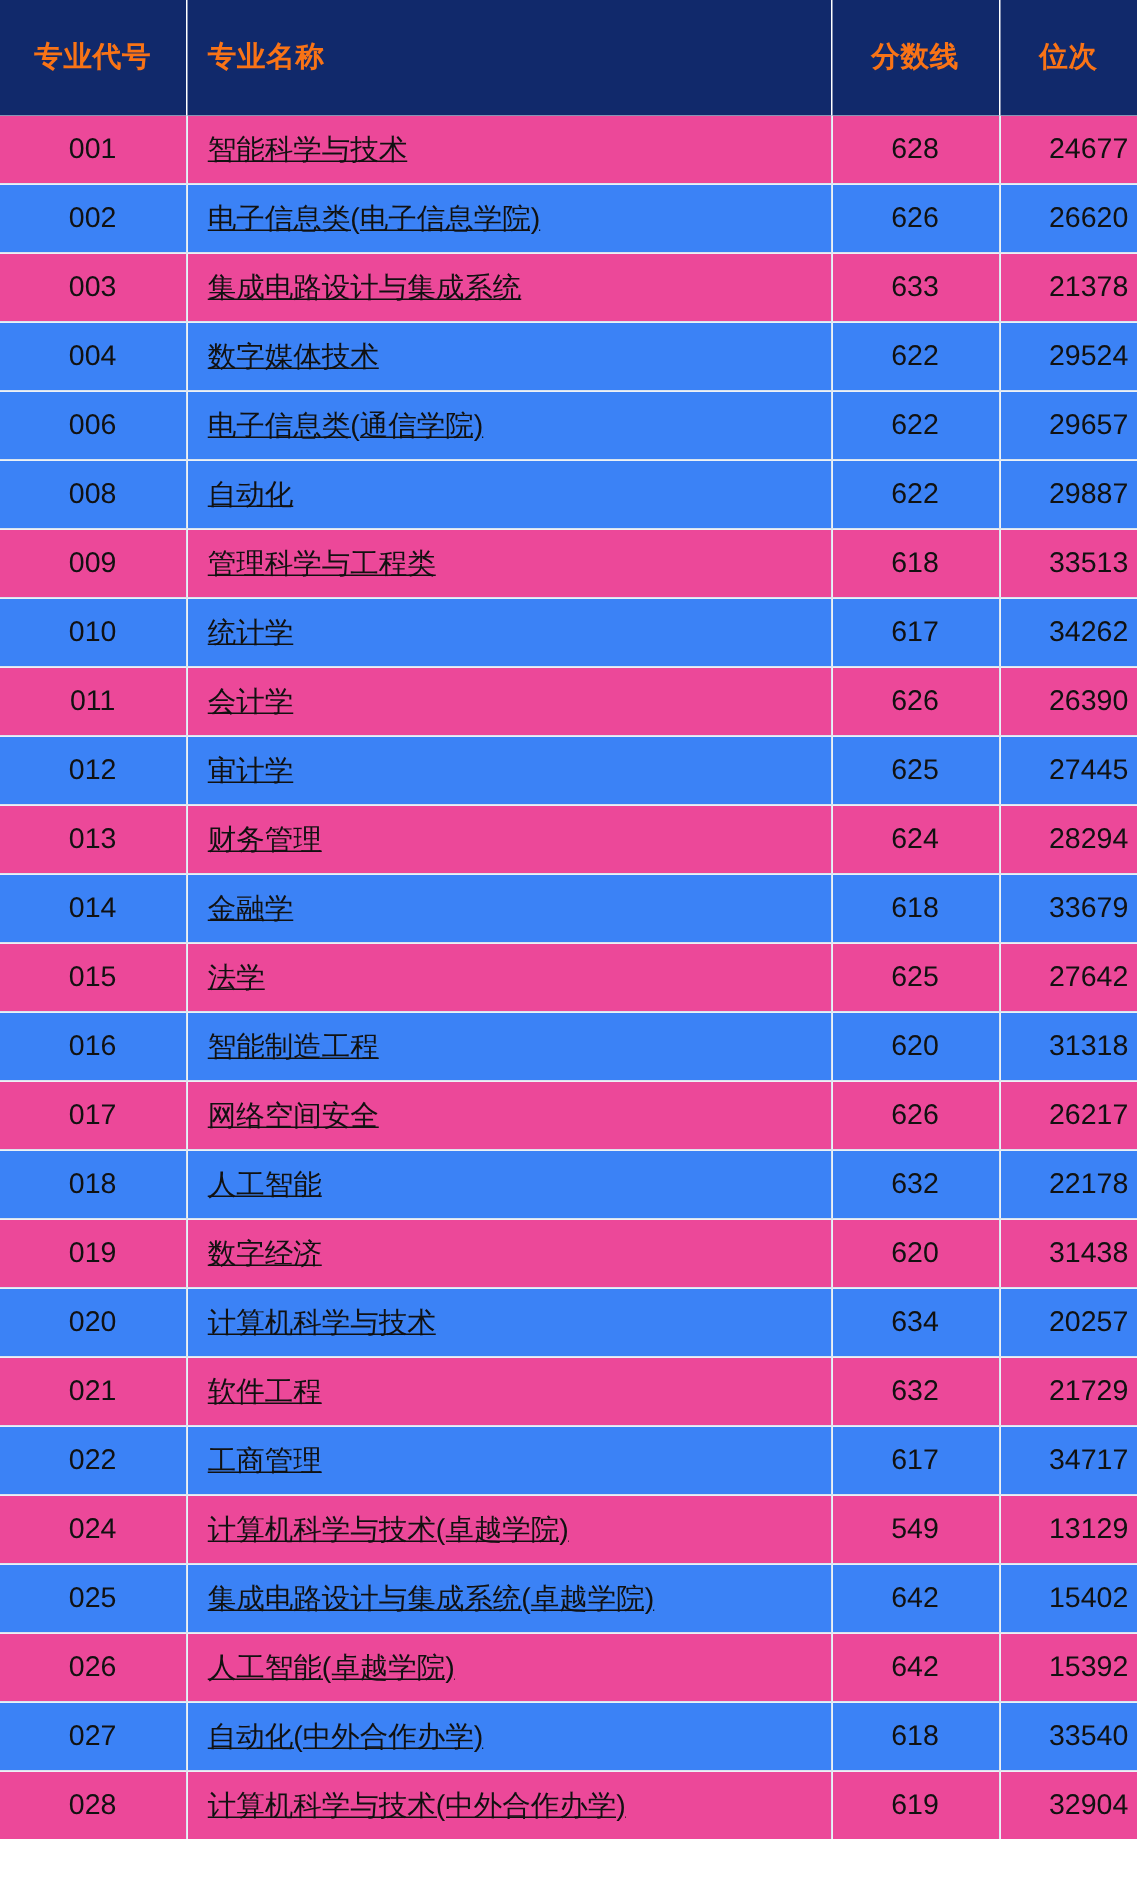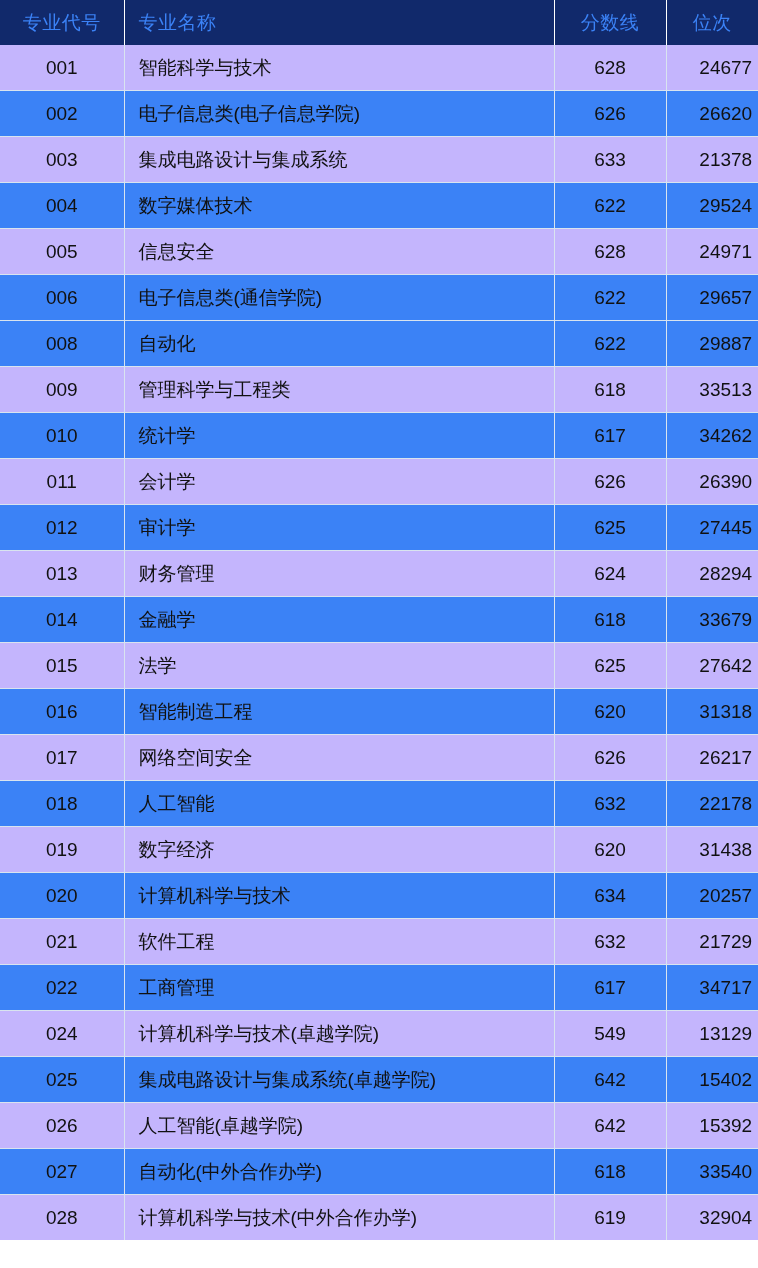--- a/index.html
+++ b/index.html
@@ -16,26 +16,26 @@
     border-collapse: collapse;
     table-layout: fixed;
   }
   table.major-table col.col-code   { width: 124px; }
   table.major-table col.col-name   { width: 430px; }
   table.major-table col.col-score  { width: 112px; }
   table.major-table col.col-rank   { width: 92px; }
 
   thead th {
     background: #11296b;
-    color: #3b82f6;
+    color: #f97316;
     font-size: 19px;
-    font-weight: normal;
+    font-weight: bold;
     height: 45px;
     line-height: 45px;
-    padding: 0;
+    padding: 16px;
     border-right: 1px solid #ffffff;
     text-align: center;
     letter-spacing: 0.5px;
   }
   thead th:last-child { border-right: none; }
   thead th.name-head {
     text-align: left;
     padding-left: 14px;
   }
 
@@ -47,22 +47,23 @@
     border-right: 1px solid #d9e4ef;
     border-bottom: 1px solid #d9e4ef;
     text-align: center;
     white-space: nowrap;
     overflow: hidden;
   }
   tbody td:last-child { border-right: none; padding-left: 27px; }
   tbody td.name-cell {
     text-align: left;
     padding-left: 14px;
-  }
-  tbody tr.row-odd td  { background: #c4b5fd; margin-left: 32px; }
+    text-decoration: underline;
+  }
+  tbody tr.row-odd td  { background: #ec4899; margin-left: 32px; }
   tbody tr.row-even td { background: #3b82f6; }
   tbody tr:last-child td { border-bottom: none; }
 </style>
 </head>
 <body>
 
 <table class="major-table">
   <colgroup>
     <col class="col-code">
     <col class="col-name">
@@ -95,26 +96,20 @@
         <td class="name-cell">集成电路设计与集成系统</td>
         <td>633</td>
         <td>21378</td>
       </tr>
       <tr class="row-even">
         <td>004</td>
         <td class="name-cell">数字媒体技术</td>
         <td>622</td>
         <td>29524</td>
       </tr>
-      <tr class="row-odd">
-        <td>005</td>
-        <td class="name-cell">信息安全</td>
-        <td>628</td>
-        <td>24971</td>
-      </tr>
       <tr class="row-even">
         <td>006</td>
         <td class="name-cell">电子信息类(通信学院)</td>
         <td>622</td>
         <td>29657</td>
       </tr>
       <tr class="row-even">
         <td>008</td>
         <td class="name-cell">自动化</td>
         <td>622</td>

